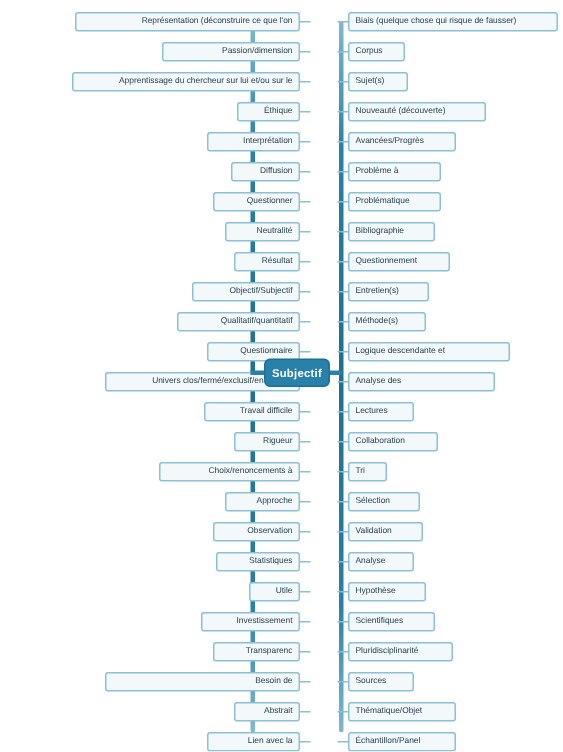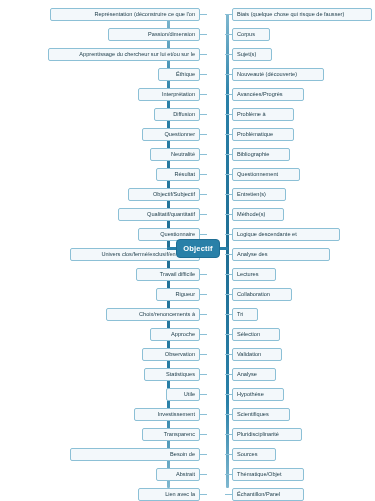--- a/index.html
+++ b/index.html
@@ -94,21 +94,21 @@
 <body>
 
 <div id="map">
 
   <div class="trunk left"></div>
   <div class="trunk right"></div>
 
   <div class="center-stub l"></div>
   <div class="center-stub r"></div>
 
-  <div class="center-node">Objectif</div>
+  <div class="center-node">Subjectif</div>
 
   <div id="left-col">
       <div class="row left" style="top: 8px;">
         <div class="node" style="width: 150px;">Représentation (déconstruire ce que l'on</div>
         <div class="stub"></div>
       </div>
       <div class="row left" style="top: 28px;">
         <div class="node" style="width: 92px;">Passion/dimension</div>
         <div class="stub"></div>
       </div>

